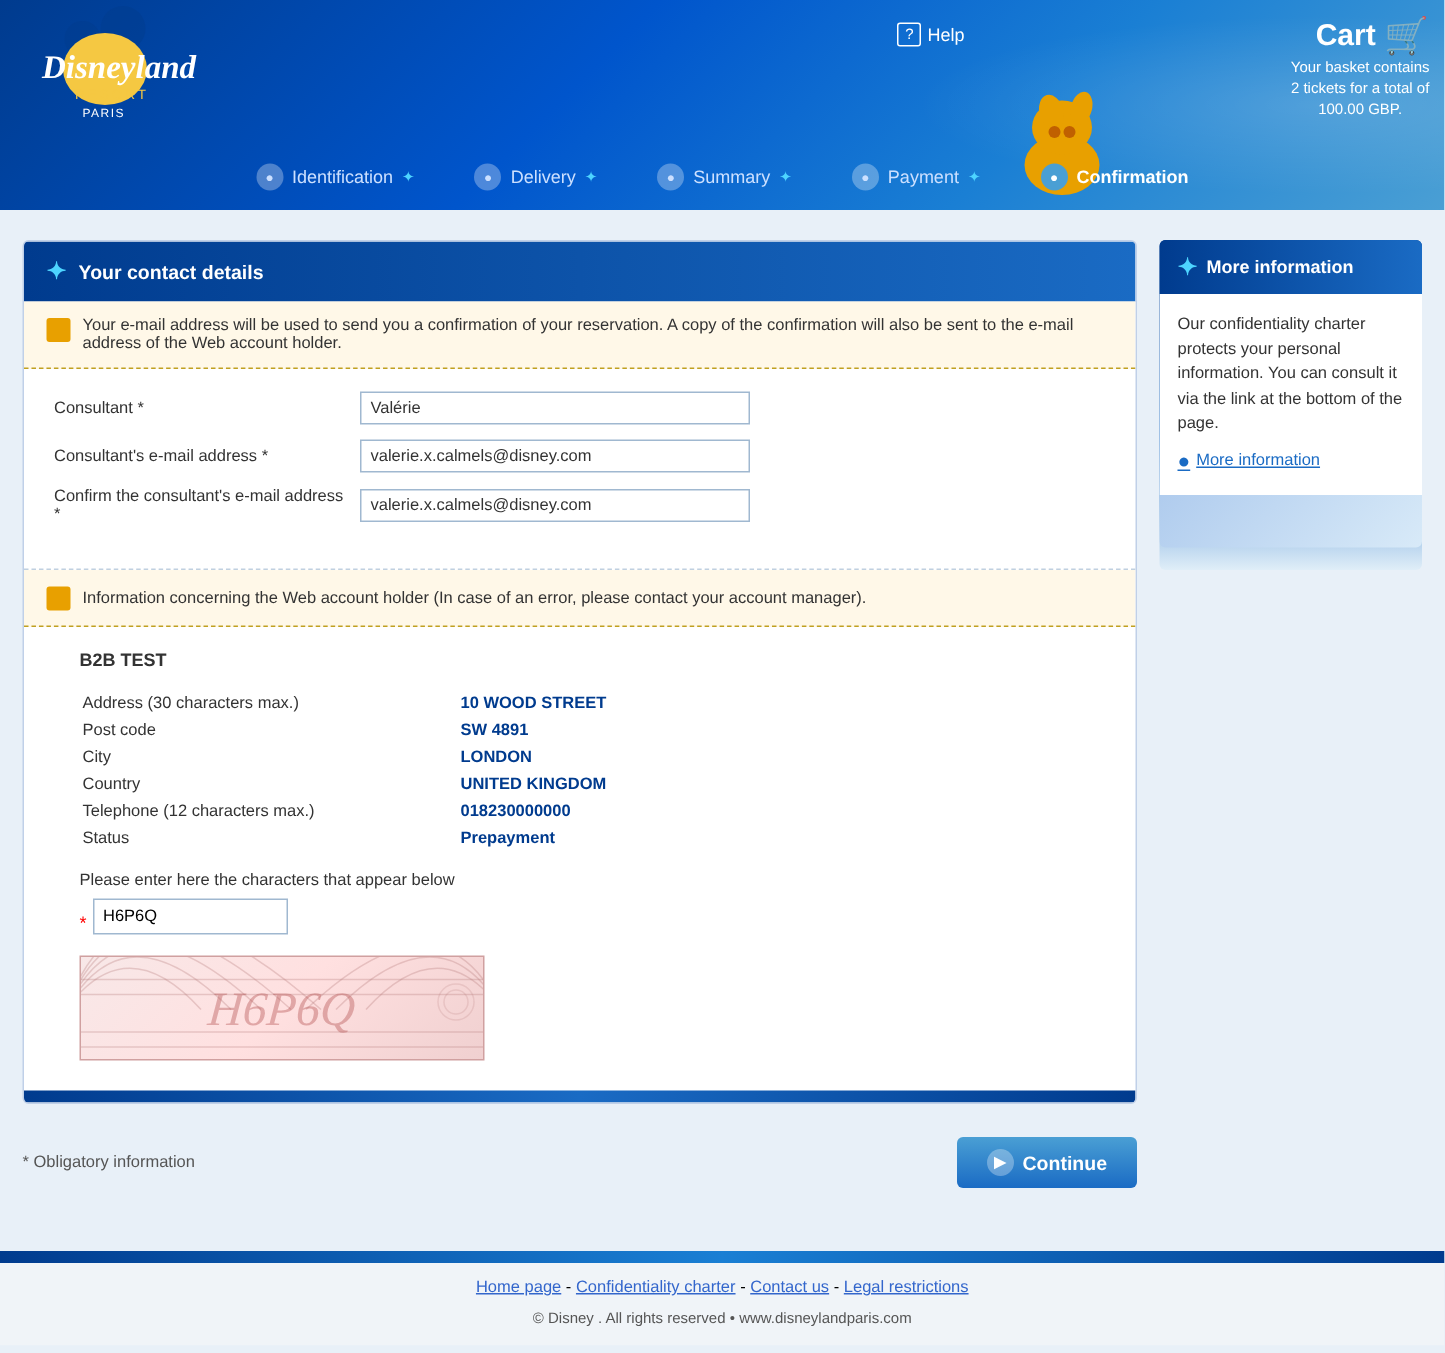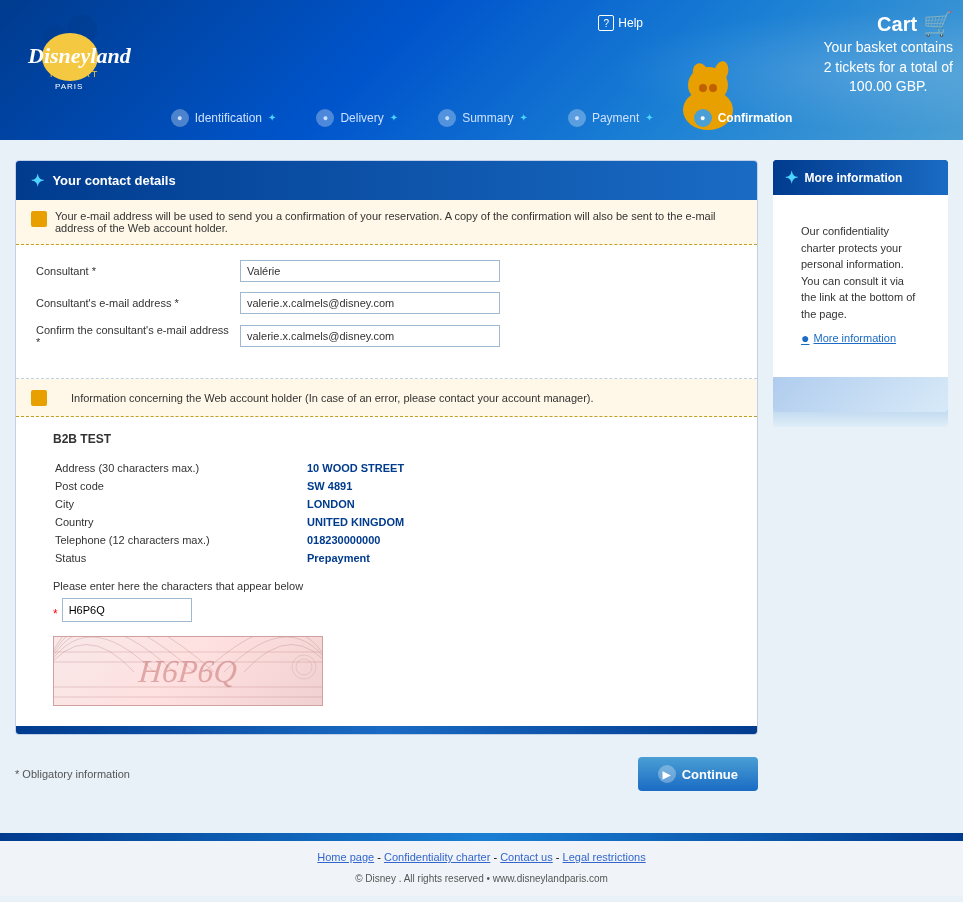--- a/index.html
+++ b/index.html
@@ -31,21 +31,21 @@
       display: inline-flex; align-items: center; justify-content: center;
       font-size: 10px; color: white;
     }
 
     .cart-area {
       position: absolute; right: 10px; top: 10px;
       text-align: center; color: white;
     }
     .cart-icon-area { display: flex; align-items: center; gap: 6px; justify-content: flex-end; }
     .cart-text { font-size: 20px; font-weight: bold; }
-    .cart-detail { font-size: 14px; line-height: 1.4; }
+    .cart-detail { font-size: 10px; line-height: 1.4; }
 
     .nav-bar {
       position: absolute; bottom: 0; left: 0; right: 0; height: 45px;
       display: flex; align-items: center; justify-content: center; gap: 0;
     }
     .nav-item {
       color: #cce0ff; font-size: 12px; padding: 8px 20px;
       display: flex; align-items: center; gap: 6px; cursor: pointer;
     }
     .nav-item.active { color: white; font-weight: bold; }
@@ -99,21 +99,21 @@
       width: 260px; height: 22px; border: 1px solid #a0b8d0;
       padding: 2px 6px; font-size: 11px; color: #333; background: white;
     }
 
     
     .b2b-section {
       border-top: 1px dashed #c0d0e0; margin-top: 5px;
     }
     .b2b-warning {
       background: #fff8e8; border-bottom: 1px dashed #c0a020;
-      padding: 10px 15px; display: flex; align-items: center; gap: 24px;
+      padding: 10px 15px; display: flex; align-items: center; gap: 8px;
       font-size: 11px; color: #333;
     }
     .b2b-content { padding: 15px 37px; }
     .b2b-title { font-weight: bold; font-size: 12px; margin-bottom: 12px; color: #333; }
     .b2b-table { width: 100%; font-size: 11px; }
     .b2b-table td { padding: 2px 0; vertical-align: top; }
     .b2b-table td:first-child { width: 250px; color: #333; }
     .b2b-table td:last-child { color: #003b8e; font-weight: bold; }
 
     .captcha-section { margin-top: 12px; }
@@ -157,40 +157,40 @@
     .right-panel { width: 175px; flex-shrink: 0; }
     .info-box {
       background: linear-gradient(to bottom, #003b8e, #1a6bc4 60%, #e0eef8 100%);
       border-radius: 4px; overflow: hidden; padding-bottom: 15px;
     }
     .info-header {
       background: linear-gradient(to right, #003b8e, #1a6bc4);
       color: white; padding: 8px 12px; font-size: 12px; font-weight: bold;
       display: flex; align-items: center; gap: 6px;
     }
-    .info-body { background: white; margin: 0; padding: 28px; font-size: 11px; color: #333; line-height: 1.5; }
+    .info-body { background: white; margin: 0; padding: 12px; font-size: 11px; color: #333; line-height: 1.5; }
     .info-more-link { color: #1a6bc4; font-size: 11px; text-decoration: underline; cursor: pointer; display: flex; align-items: center; gap: 4px; margin-top: 6px; }
     .info-arrow { color: #1a6bc4; font-size: 14px; }
     .info-wave { height: 30px; background: linear-gradient(135deg, #c0d8f0, #e0eef8); border-radius: 0 0 4px 4px; }
     .footer-links {
       text-align: center; padding: 8px; font-size: 11px;
     }
     .footer-links a { color: #3366cc; text-decoration: underline; margin-top: 40px; }
     .footer-copyright { text-align: center; font-size: 10px; color: #555; padding-bottom: 8px; }
 
     
     .sparkle { color: #4dd4ff; font-size: 10px; }
   </style>
 </head>
 <body>
 
 <div class="header">
   <div class="header-bg-swirl"></div>
 
-  <div class="logo" style="left:20px;top:15px;">
+  <div class="logo" style="left:20px;top:4px;">
     <svg width="140" height="85" viewBox="0 0 140 85">
 
       <circle cx="35" cy="22" r="12" fill="#003b8e" opacity="0.5"></circle>
       <circle cx="62" cy="15" r="15" fill="#003b8e" opacity="0.5"></circle>
 
       <ellipse cx="50" cy="42" rx="28" ry="24" fill="#f5c842"></ellipse>
       <text x="8" y="48" font-family="Georgia,serif" font-size="22" fill="white" font-style="italic" font-weight="bold">Disneyland</text>
       <text x="30" y="62" font-family="Arial" font-size="9" fill="#f5c842" letter-spacing="2">RESORT</text>
       <text x="35" y="74" font-family="Arial" font-size="8" fill="white" letter-spacing="1">PARIS</text>
     </svg>

